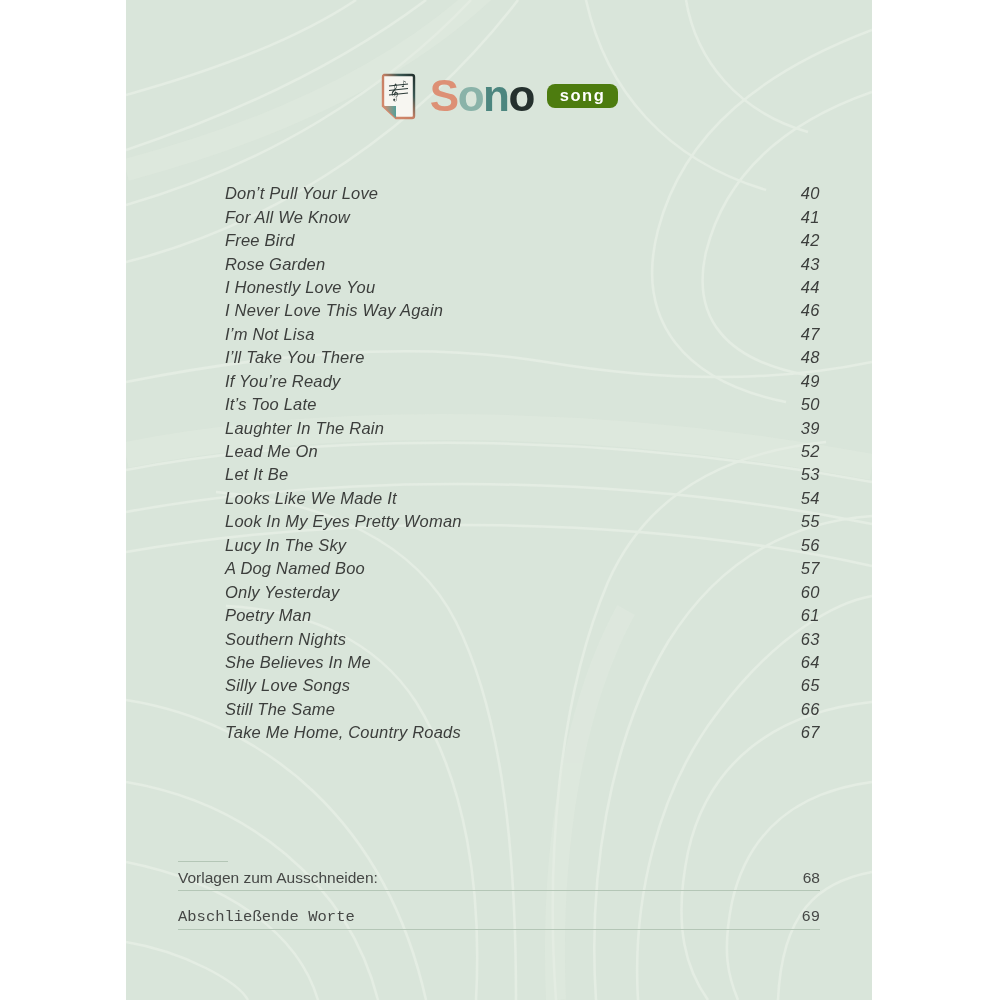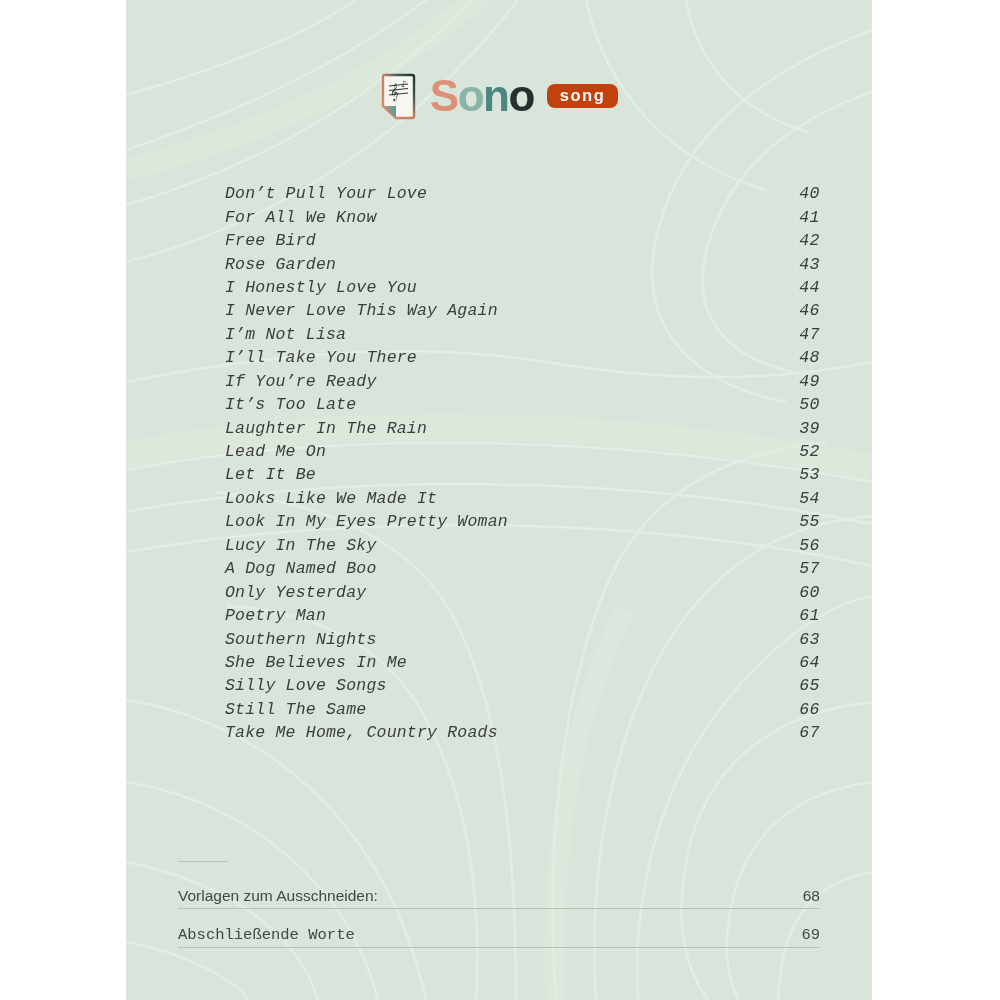--- a/index.html
+++ b/index.html
@@ -22,43 +22,42 @@
   .logo-icon { width:37px; height:47px; flex:0 0 auto; }
   .brand {
     font-size:44px; font-weight:bold; line-height:1; letter-spacing:-1.5px;
     display:flex; align-items:center;
   }
   .brand .l1 { color:#dd9075; }
   .brand .l2 { color:#8ab3a9; }
   .brand .l3 { color:#4c867f; }
   .brand .l4 { color:#25312e; }
   .badge {
-    background:#c2410c; color:#ffffff;
+    background:#4d7c0f; color:#ffffff;
     font-size:16.5px; font-weight:bold; letter-spacing:1.5px;
     padding:2px 13px 4px 13px; border-radius:8px; line-height:1.1;
   }
 
   
-  .toc { position:absolute; left:99px; top:182px; width:595px;font-family:Liberation Mono, monospace; }
+  .toc { position:absolute; left:99px; top:182px; width:595px; }
   .toc-row {
     display:flex; justify-content:space-between; align-items:center;
     height:23.45px; font-style:italic; font-size:16.5px; color:#3c3e3c;
     white-space:nowrap;
   }
   .toc-title { letter-spacing:0.2px; }
   .toc-page  { letter-spacing:0.5px; }
 
   
   .rule-short { position:absolute; left:52px; top:861px; width:50px; height:1px; background:#b4c6b6; }
   .f-row {
     position:absolute; left:52px; width:642px; height:24px;
     display:flex; justify-content:space-between; align-items:center;
     font-size:15.5px; color:#454745; border-bottom:1px solid #b4c6b6;
     white-space:nowrap;
-    margin-top:18px;
   }
   .f-row1 { top:866px; }
   .f-row2 { top:905px;font-family:Liberation Mono, monospace; }
 </style>
 </head>
 <body>
 
 <div class="canvas">
   <div class="page">
 

